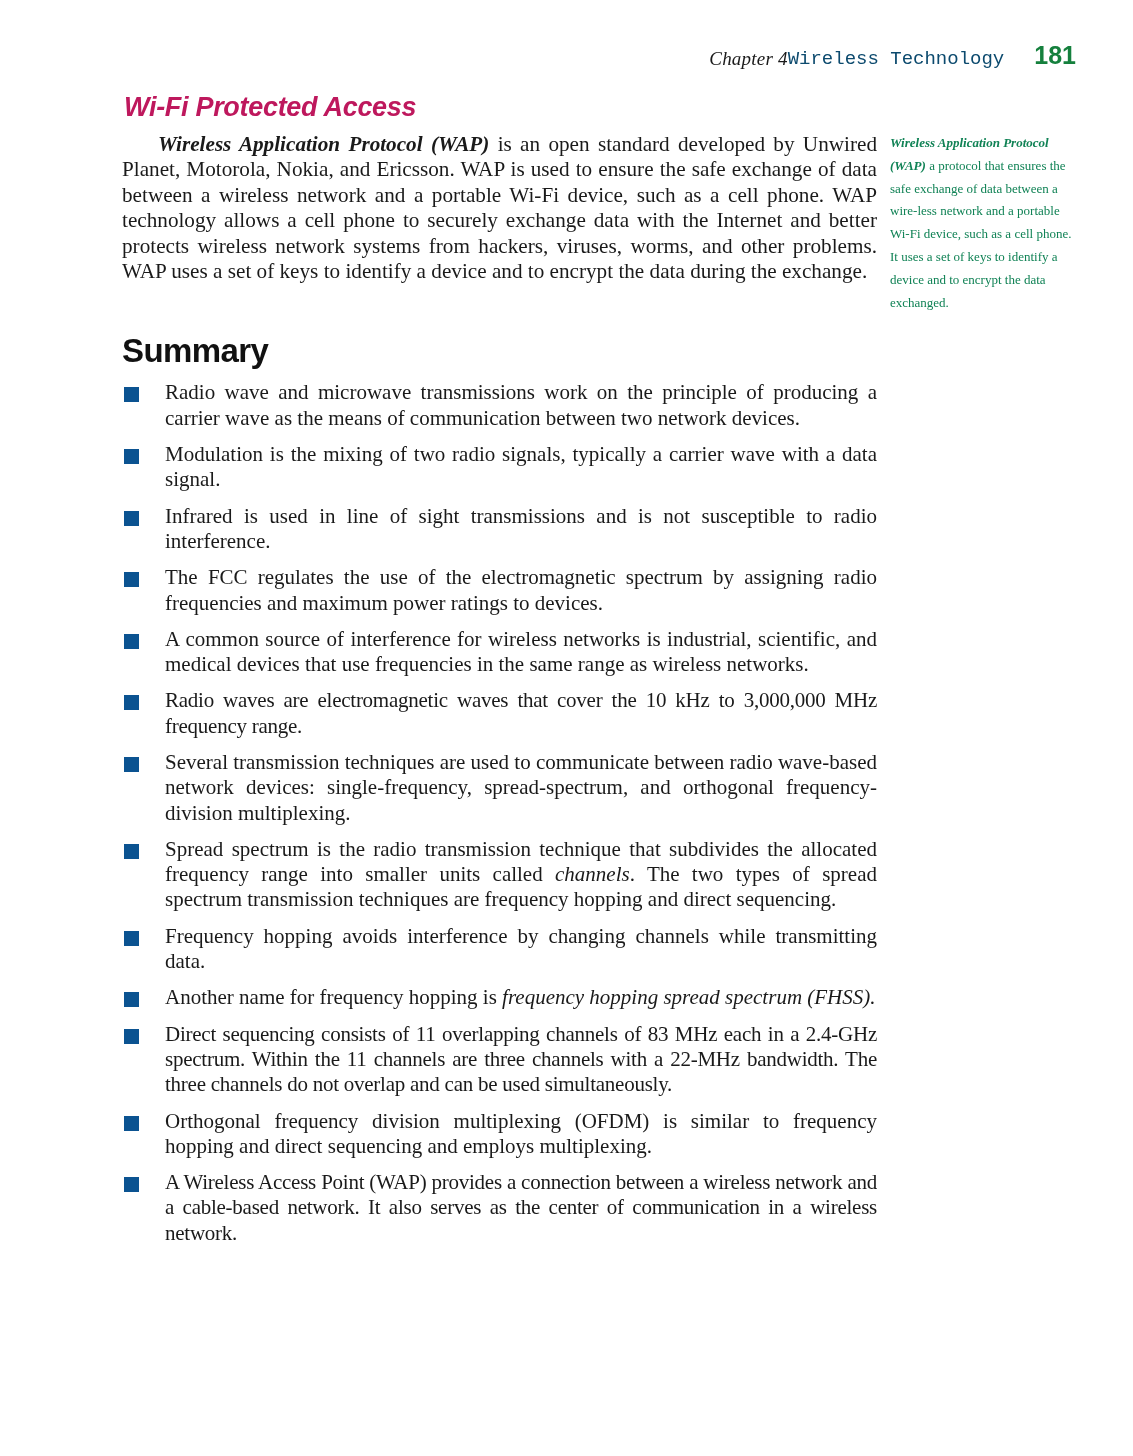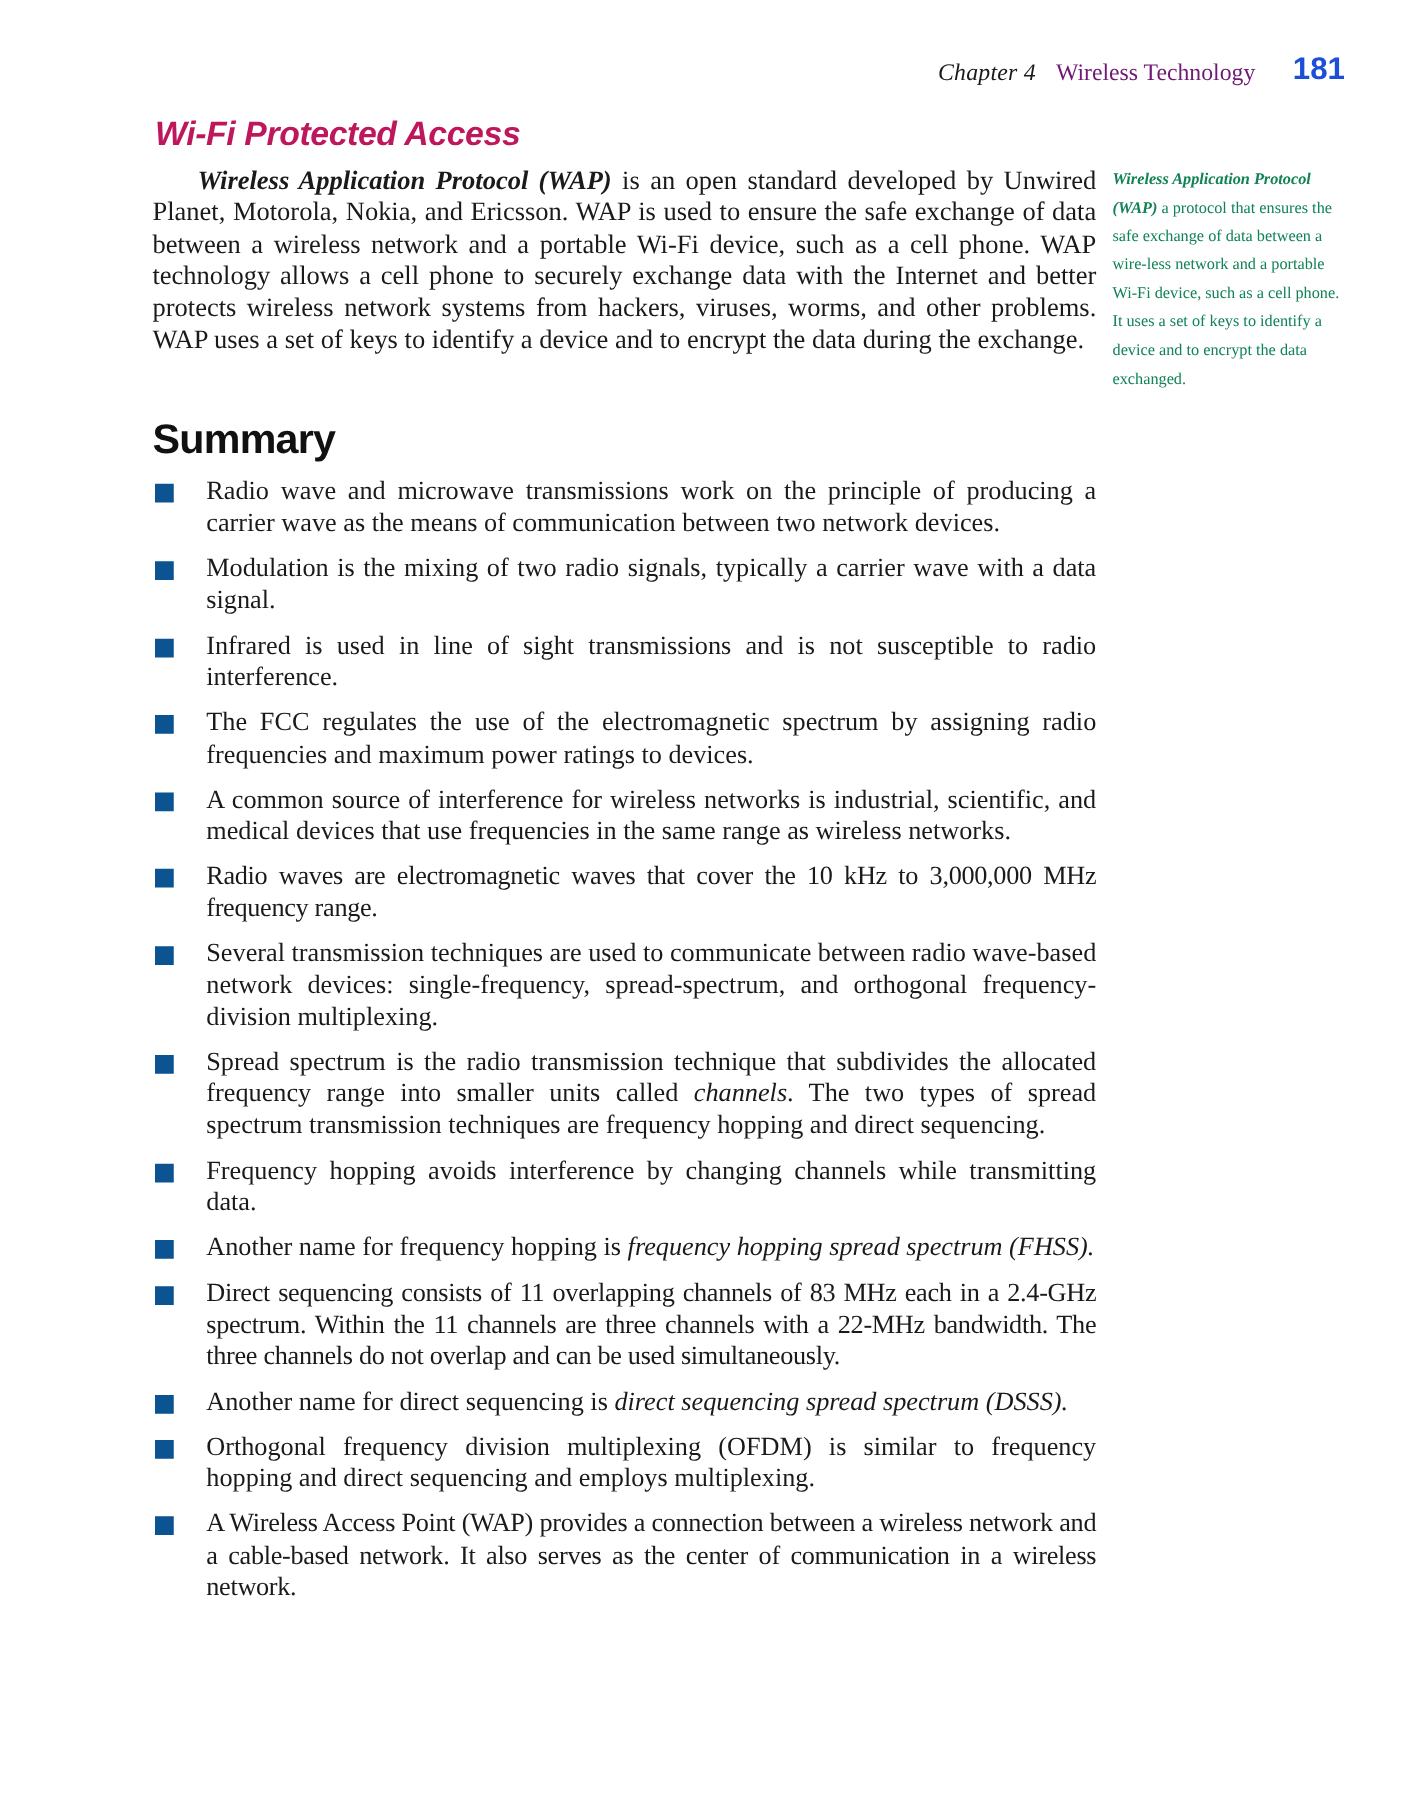--- a/index.html
+++ b/index.html
@@ -26,29 +26,29 @@
     gap: 0;
   }
   #running-head .rh-chapter {
     font-style: italic;
     font-size: 19px;
     color: #1a1a1a;
     letter-spacing: .2px;
   }
   #running-head .rh-title {
     font-size: 19px;
-    margin-left: 16px;
-    color: #701a75;
+    color: #0c4a6e;
+    font-family: Liberation Mono, monospace;
   }
   #running-head .rh-page {
     font-family: "Liberation Sans", "DejaVu Sans", sans-serif;
     font-weight: bold;
     font-size: 25px;
     margin-left: 30px;
-    color: #1d4ed8;
+    color: #15803d;
   }
 
   
   #content {
     position: absolute;
     left: 122px;
     top: 92px;
     width: 755px;
   }
 
@@ -185,23 +185,20 @@
       <li>
         <span class="txt"><span>Frequency hopping avoids interference by changing channels while transmitting data.</span></span>
       </li>
       <li>
         <span class="txt"><span>Another name for frequency hopping is </span><em>frequency hopping spread spectrum (FHSS).</em></span>
       </li>
       <li class="tight">
         <span class="txt"><span>Direct sequencing consists of 11 overlapping channels of 83 MHz each in a 2.4-GHz spectrum. Within the 11 channels are three channels with a 22-MHz bandwidth. The three channels do not overlap and can be used simultaneously.</span></span>
       </li>
       <li>
-        <span class="txt"><span>Another name for direct sequencing is </span><em>direct sequencing spread spectrum (DSSS).</em></span>
-      </li>
-      <li>
         <span class="txt"><span>Orthogonal frequency division multiplexing (OFDM) is similar to frequency hopping and direct sequencing and employs multiplexing.</span></span>
       </li>
       <li class="tight">
         <span class="txt"><span>A Wireless Access Point (WAP) provides a connection between a wireless network and a cable-based network. It also serves as the center of communication in a wireless network.</span></span>
       </li>
     </ul>
 
 </div>
 
 <div id="margin-note">

